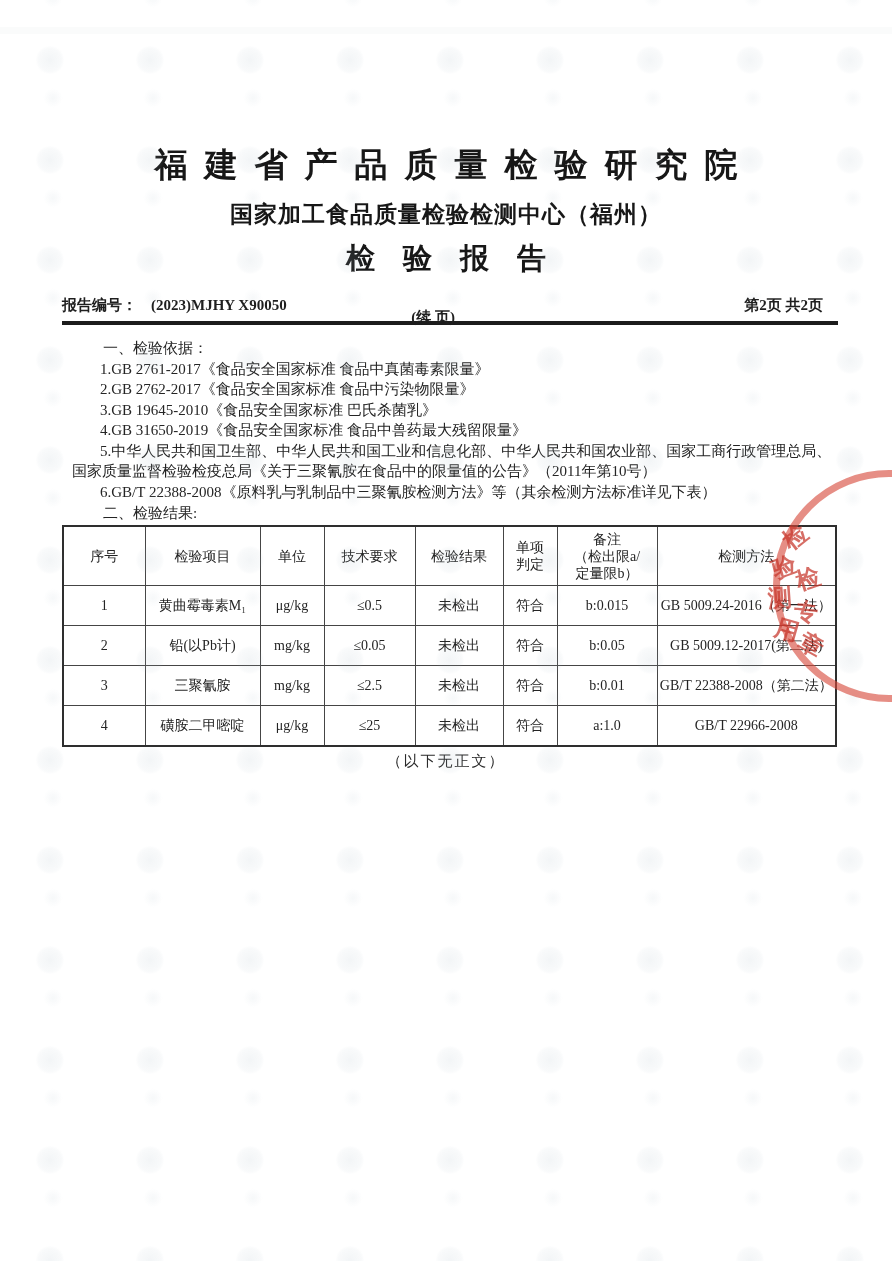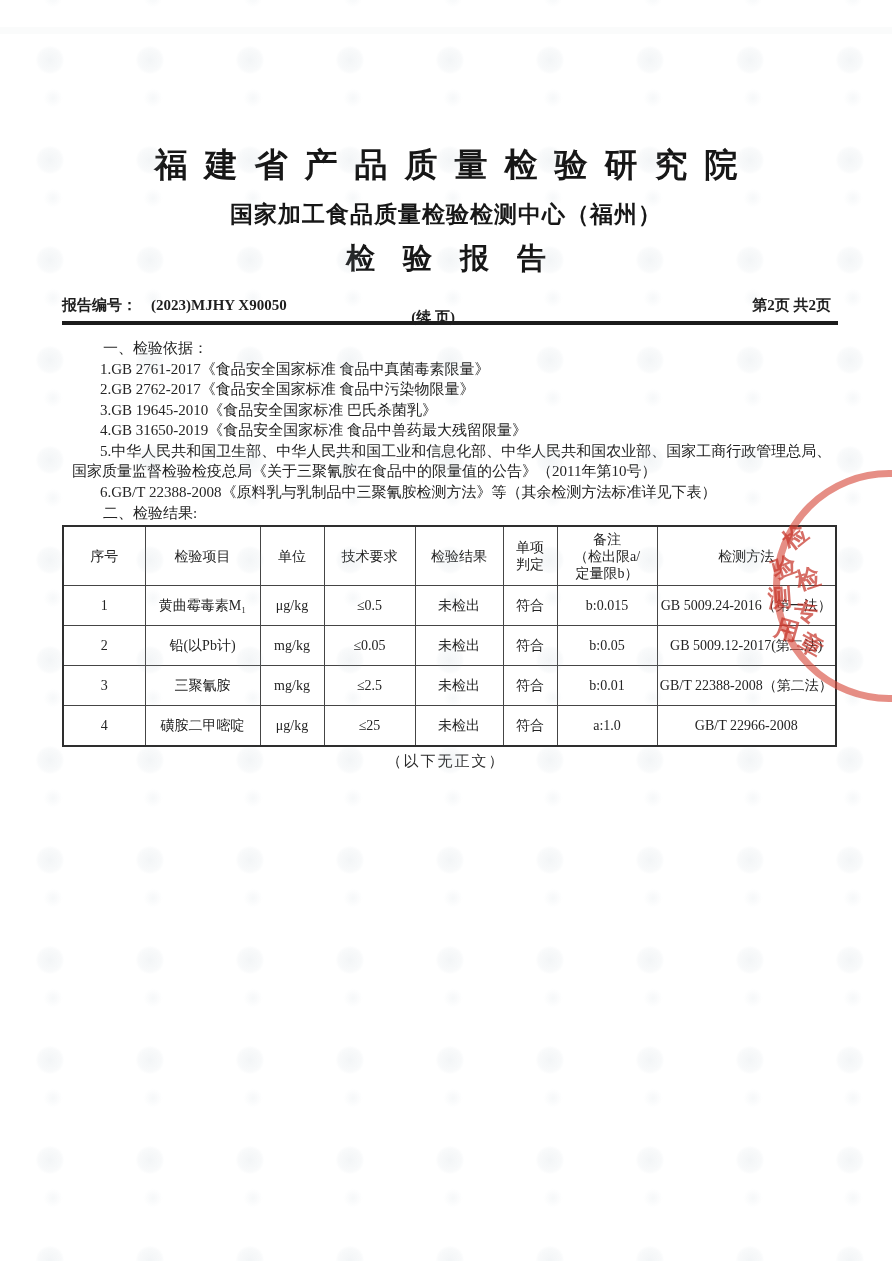--- a/index.html
+++ b/index.html
@@ -38,21 +38,21 @@
   }
 
   
   .meta{
     position:relative;margin:17px 57px 0 62px;height:22px;
     font-size:15px;font-weight:600;color:#1f1f1f;
   }
   .meta-left{position:absolute;left:0;top:0;}
   .meta-no{margin-left:14px;font-family:"Liberation Serif",serif;}
   .meta-center{position:absolute;left:48%;top:12px;transform:translateX(-50%);}
-  .meta-right{position:absolute;right:4px;top:0;}
+  .meta-right{position:absolute;right:12px;top:0;}
   .rule{margin:3px 54px 0 62px;height:4px;background:#1c1c1c;}
 
   
   .basis{
     margin:13px 60px 0 72px;
     font-size:15px;line-height:20.5px;color:#242424;
   }
   .basis p{margin:0;text-indent:28px;}
   .basis p.heading{text-indent:31px;}
 

